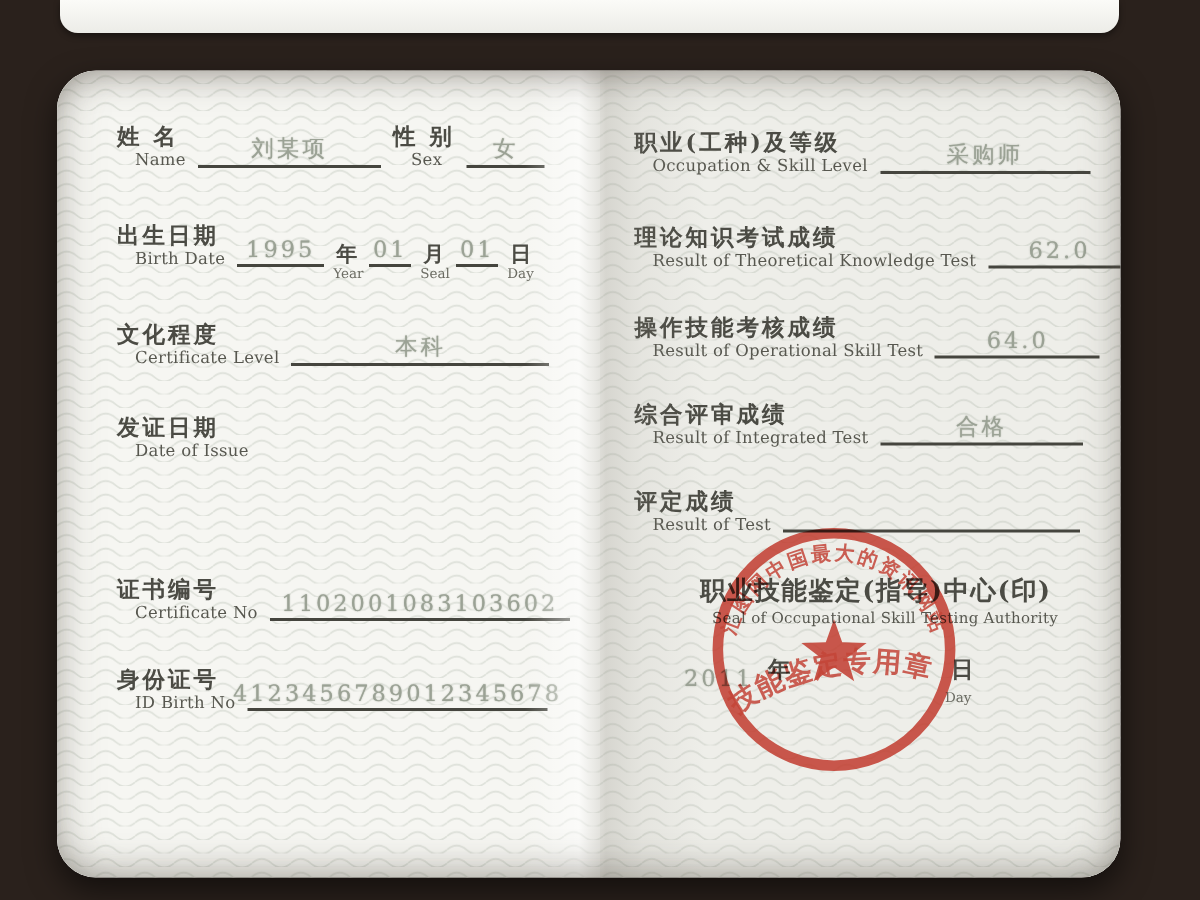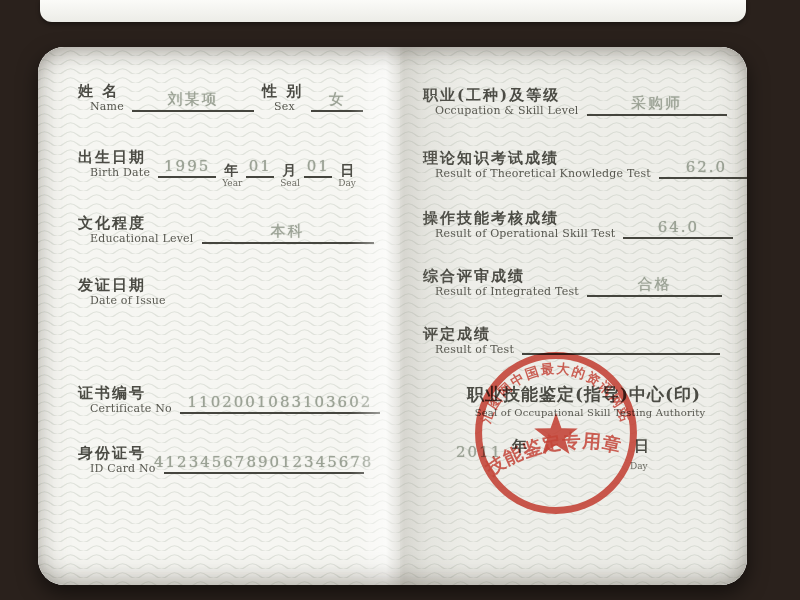--- a/index.html
+++ b/index.html
@@ -109,21 +109,21 @@
         </div>
         <div class="unit">
           <div class="cn">日</div>
           <div class="sub">Day</div>
         </div>
       </div>
 
       <div class="row" style="left:40px;top:168px;">
         <div class="lbl">
           <div class="cn">文化程度</div>
-          <div class="en">Educational Level</div>
+          <div class="en">Certificate Level</div>
         </div>
         <div class="line" style="width:172px;">
           <span class="val">本科</span>
         </div>
       </div>
 
       <div class="row" style="left:40px;top:230px;">
         <div class="lbl">
           <div class="cn">发证日期</div>
           <div class="en">Date of Issue</div>
@@ -136,21 +136,21 @@
           <div class="en">Certificate No</div>
         </div>
         <div class="line" style="width:200px;">
           <span class="val">1102001083103602</span>
         </div>
       </div>
 
       <div class="row" style="left:40px;top:398px;align-items:flex-end;">
         <div class="lbl">
           <div class="cn">身份证号</div>
-          <div class="en">ID Card No</div>
+          <div class="en">ID Birth No</div>
         </div>
         <div class="line" style="width:200px;">
           <span class="val">4123456789012345678</span>
         </div>
       </div>
 
       <div class="row" style="left:385px;top:40px;">
         <div class="lbl">
           <div class="cn">职业(工种)及等级</div>
           <div class="en">Occupation &amp; Skill Level</div>

